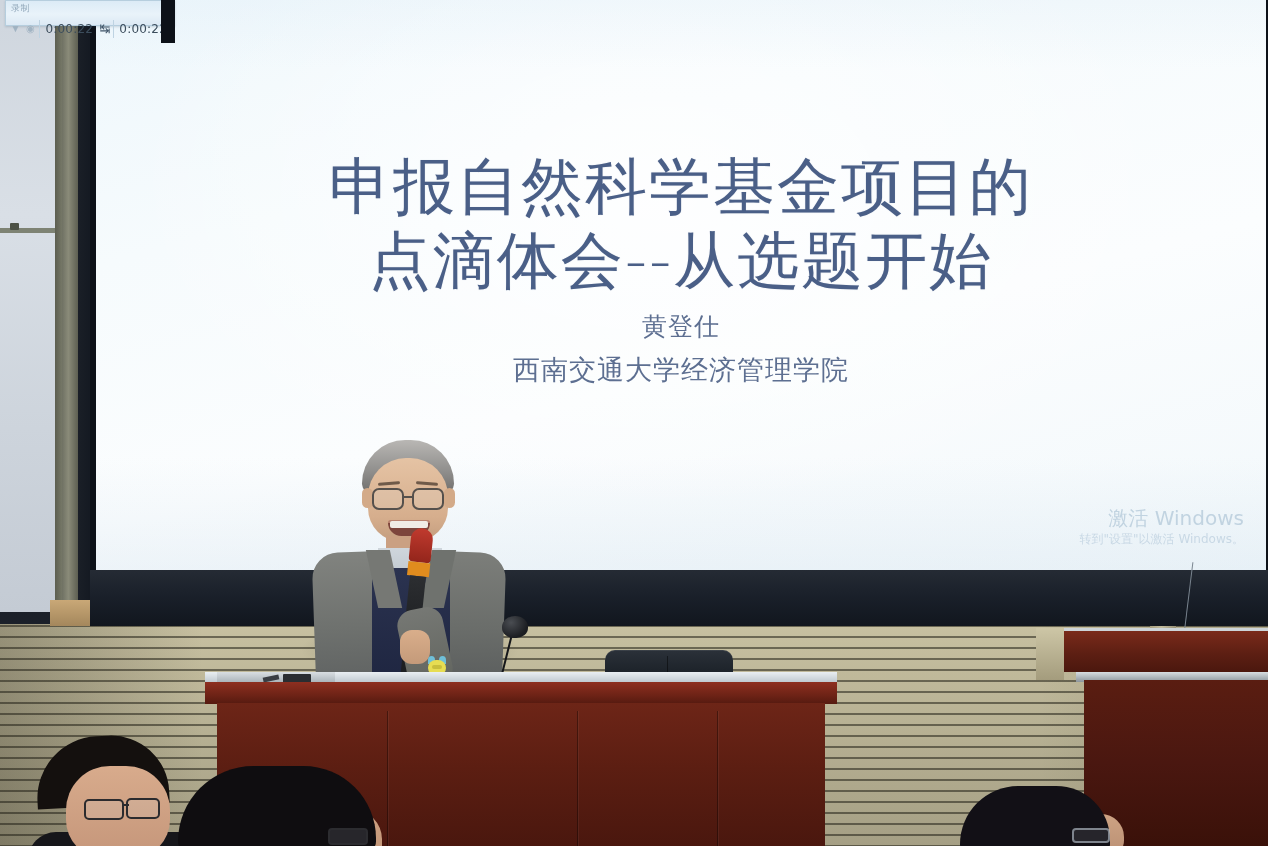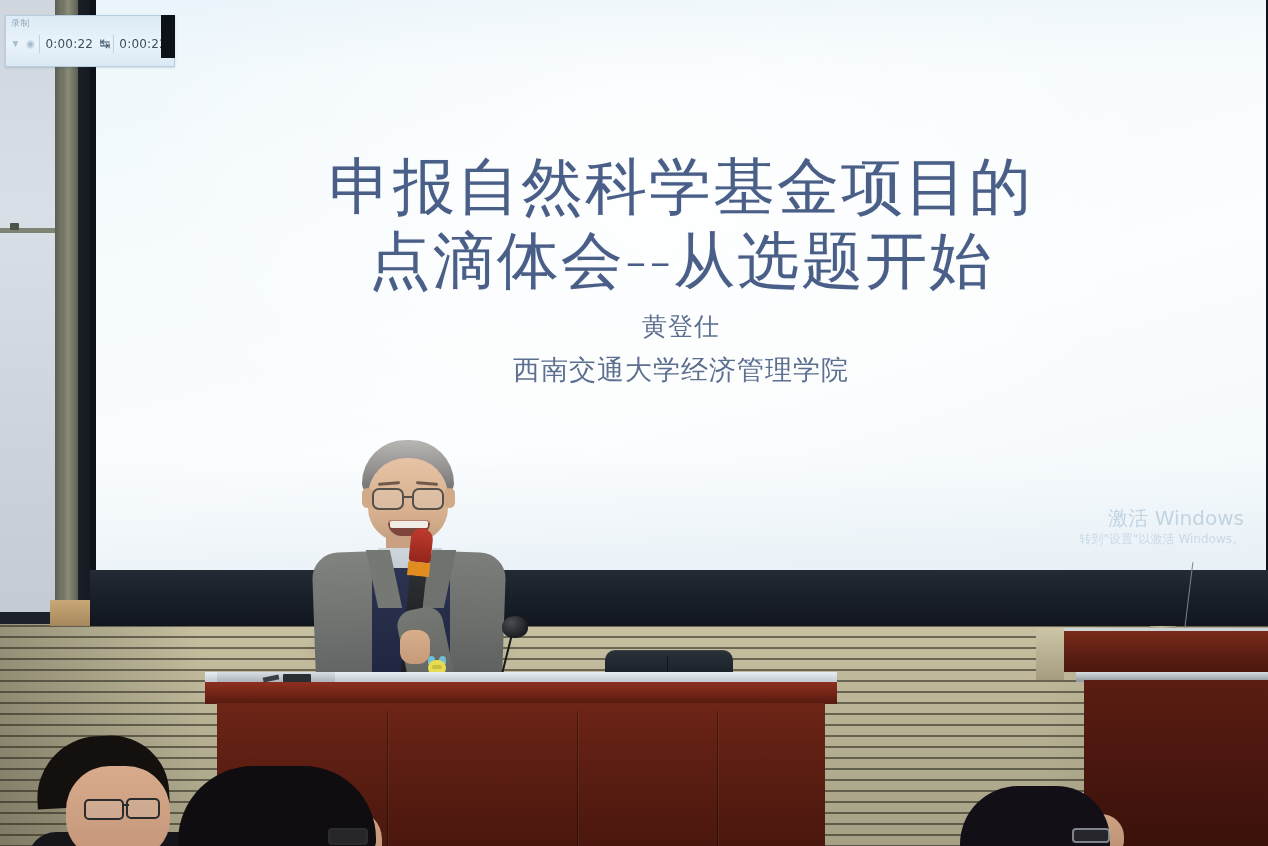--- a/index.html
+++ b/index.html
@@ -121,21 +121,21 @@
     position:absolute; right:22px; bottom:24px; text-align:right;
     color:rgba(150,178,200,.55);
     font-family:"DejaVu Sans", sans-serif;
     pointer-events:none; user-select:none;
   }
   .watermark .wm1 { font-size:20px; line-height:25px; font-weight:400; color:rgba(142,172,196,.52); }
   .watermark .wm2 { font-size:12px; line-height:17px; color:rgba(150,178,200,.48); }
 
   
   .rec-toolbar {
-    position:absolute; left:5px; top:15px; width:170px; height:52px;
+    position:absolute; left:5px; top:0px; width:170px; height:26px;
     background:linear-gradient(to bottom, #dcebf6 0%, #e9f3fa 55%, #dce9f4 100%);
     border:1px solid #b6cede;
     box-shadow:0 1px 2px rgba(40,70,100,.18);
   }
   .rec-title {
     height:15px; padding:1px 0 0 5px;
     font-size:9px; line-height:13px; color:#7a93a8; letter-spacing:.5px;
     font-family:"DejaVu Sans", sans-serif;
     opacity:.75;
   }

